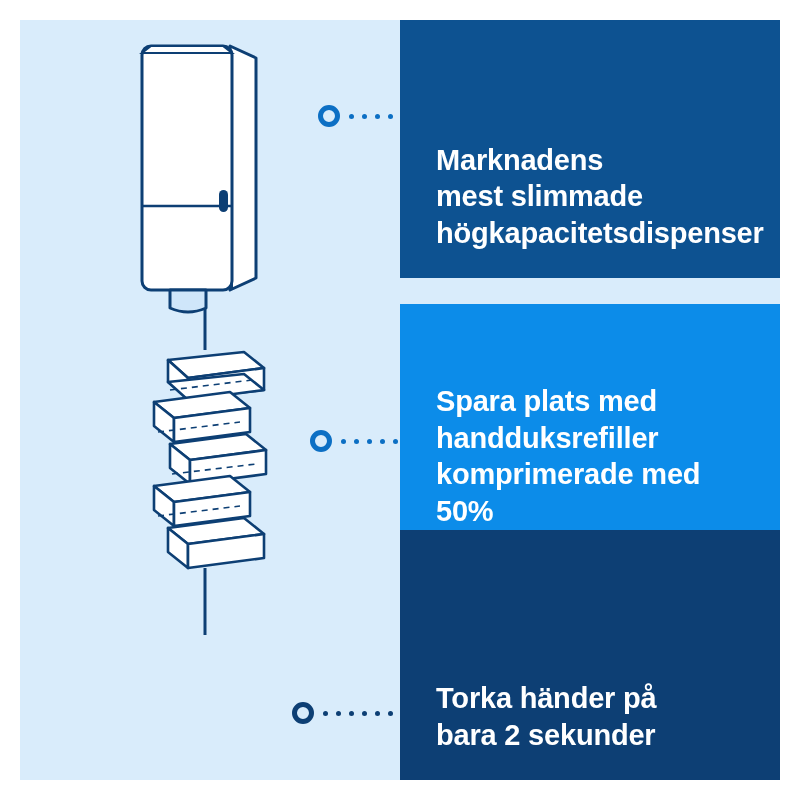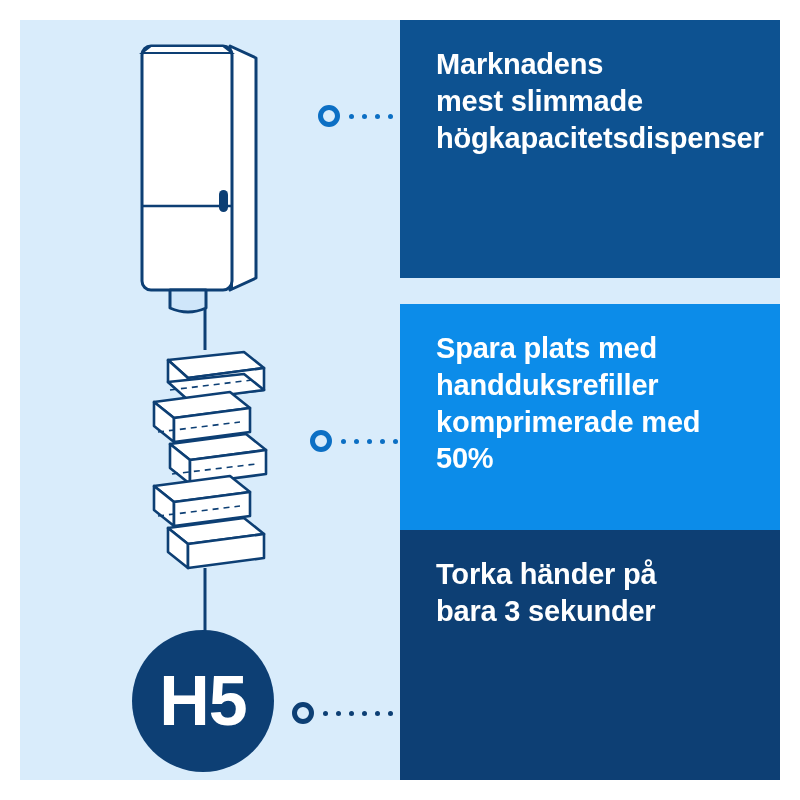--- a/index.html
+++ b/index.html
@@ -28,21 +28,21 @@
   }
   
   .panel {
     position: absolute;
     left: 380px;
     width: 380px;
     box-sizing: border-box;
     padding: 26px 30px 26px 36px;
     display: flex;
     flex-direction: column;
-    justify-content: flex-start;
+    justify-content: flex-end;
   }
   .panel .panel-text {
     color: #ffffff;
     font-size: 29px;
     line-height: 1.27;
     font-weight: bold;
     letter-spacing: -0.2px;
     white-space: pre-line;
   }
   #panel-1 {
@@ -184,23 +184,20 @@
 
         <g stroke="#0d3f74" stroke-width="1.6" stroke-dasharray="6 5" fill="none">
           <line x1="150" y1="370" x2="232" y2="360"></line>
           <line x1="138" y1="412" x2="220" y2="402"></line>
           <line x1="152" y1="454" x2="236" y2="444"></line>
           <line x1="138" y1="496" x2="220" y2="486"></line>
         </g>
       </svg>
 
       
-      <div id="h5-badge">
-        <span class="badge-label">H5</span>
-      </div>
     </div>
 
     <div class="connector" id="connector-1">
       <div class="ring"></div>
       <div class="dots">
         <span></span>
           <span></span>
           <span></span>
           <span></span>
           <span></span>
@@ -241,17 +238,17 @@
 
     <div class="panel" id="panel-2">
       <div class="panel-text">Spara plats med
 handduksrefiller
 komprimerade med
 50%</div>
     </div>
 
     <div class="panel" id="panel-3">
       <div class="panel-text">Torka händer på
-bara 3 sekunder</div>
+bara 2 sekunder</div>
     </div>
 
   </div>
 </div>
 
 </body></html>

